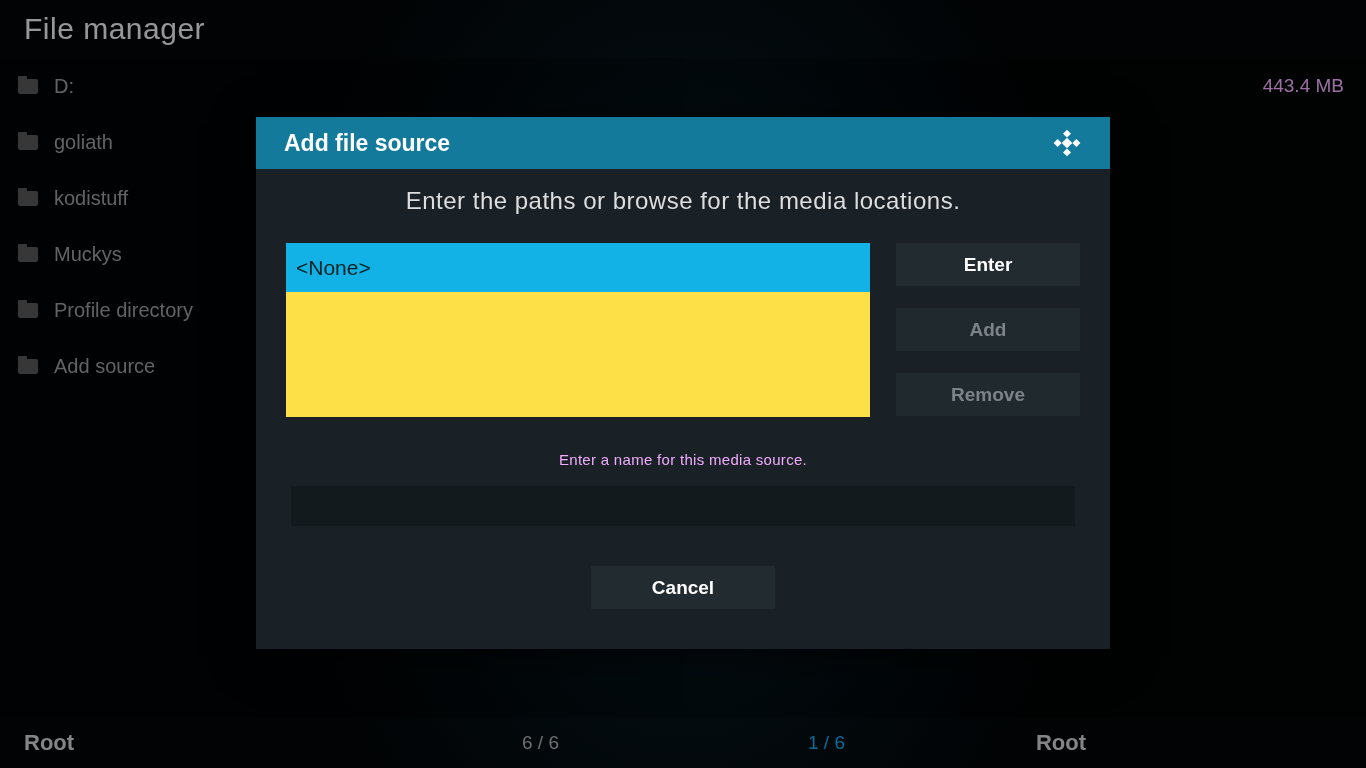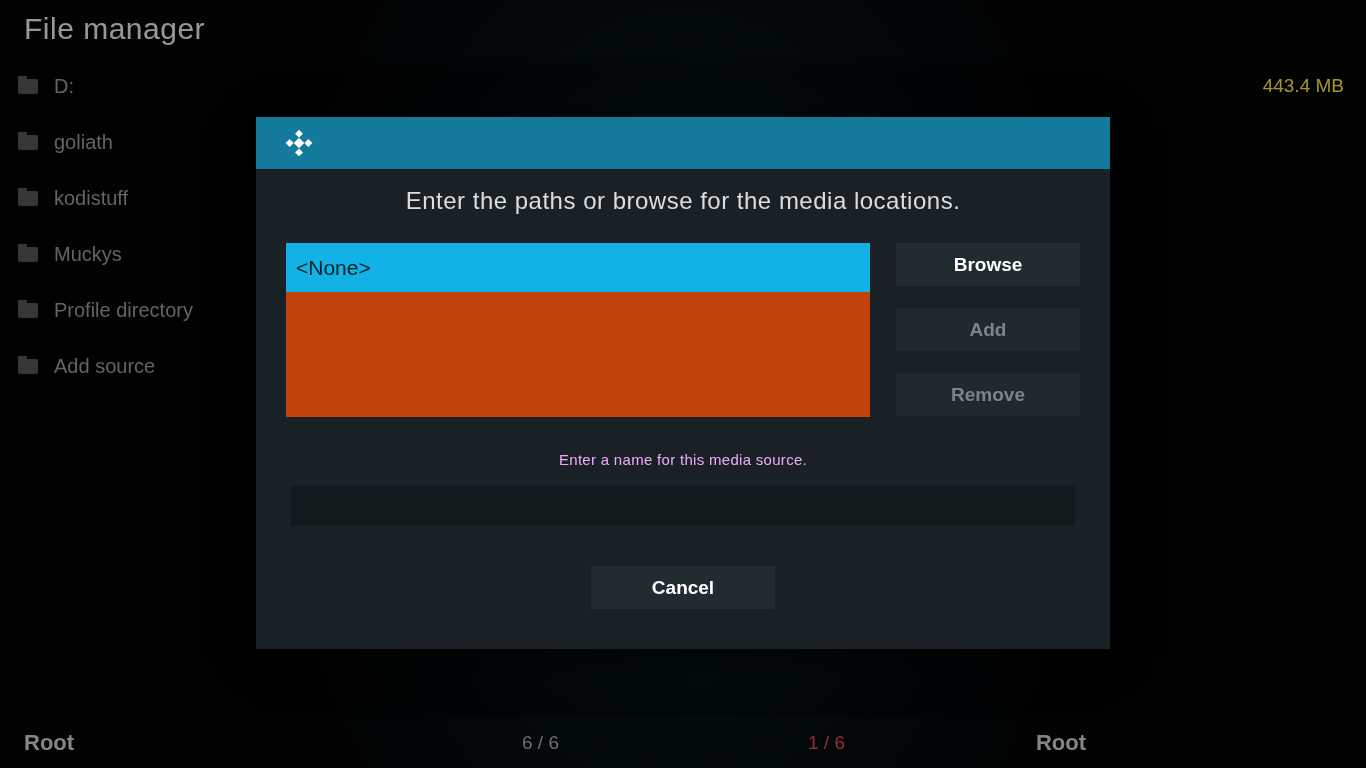--- a/index.html
+++ b/index.html
@@ -34,29 +34,29 @@
     font-size: 20px; color: #999;
   }
   .folder-icon {
     width: 20px; height: 15px; margin-right: 16px;
     background: #555; border-radius: 2px; position: relative;
   }
   .folder-icon::before {
     content: ""; position: absolute; top: -3px; left: 0; width: 9px; height: 4px;
     background: #555; border-radius: 1px 1px 0 0;
   }
-  .size-col { position: absolute; right: 22px; color: #fde047; font-size: 19px;}
+  .size-col { position: absolute; right: 22px; color: #f0abfc; font-size: 19px;}
   
   .footer {
     position: absolute; bottom: 0; left: 0; width: 1110px; height: 50px;
     display: flex; align-items: center;
   }
   .footer-left { position: absolute; left: 24px; font-size: 22px; color: #ccc; font-weight: bold;}
   .footer-center-left { position: absolute; left: 522px; font-size: 19px; color: #aaa;}
-  .footer-center-right { position: absolute; left: 808px; font-size: 19px; color: #ef4444;}
+  .footer-center-right { position: absolute; left: 808px; font-size: 19px; color: #0ea5e9;}
   .footer-right { position: absolute; right: 24px; font-size: 22px; color: #ccc; font-weight: bold;}
   
   
   .overlay {
     position: absolute; top: 0; left: 0; width: 1366px; height: 768px;
     background: rgba(0,0,0,0.35);
   }
   .dialog {
     position: absolute;
     left: 256px; top: 117px;
@@ -76,21 +76,21 @@
   .logo svg { width: 30px; height: 30px; }
   
   .dialog-body { padding: 18px 30px 0 30px; }
   .instruction {
     text-align: center; color: #ddd; font-size: 24px; letter-spacing: 0.5px;
     margin-bottom: 28px;
   }
   .path-row { display: flex; gap: 26px; margin-bottom: 0;}
   .path-list {
     width: 584px; height: 174px;
-    background: #c2410c;
+    background: #fde047;
   }
   .path-entry {
     height: 49px; background: #12b2e7; color: #022; display:flex; align-items:center;
     padding: 0 10px; font-size: 21px;
   }
   .side-buttons { display: flex; flex-direction: column; width: 184px; gap: 22px;}
   .btn {
     height: 43px; background: #20292e; color: #eee; font-size: 19px; font-weight: bold;
     display:flex; align-items:center; justify-content:center;
     cursor: pointer;
@@ -151,40 +151,41 @@
   <div class="footer-left">Root</div>
   <div class="footer-center-left">6 / 6</div>
   <div class="footer-center-right">1 / 6</div>
   <div class="footer-right">Root</div>
 </div>
 
 <div class="overlay"></div>
 
 <div class="dialog">
   <div class="dialog-header">
+    <div class="dialog-title">Add file source</div>
     <div class="logo">
       <svg viewBox="0 0 32 32">
           <g fill="#fff">
             <rect x="13" y="3" width="6" height="6" transform="rotate(45 16 6)"></rect>
             <rect x="3" y="13" width="6" height="6" transform="rotate(45 6 16)"></rect>
             <rect x="23" y="13" width="6" height="6" transform="rotate(45 26 16)"></rect>
             <rect x="13" y="23" width="6" height="6" transform="rotate(45 16 26)"></rect>
             <rect x="12" y="12" width="8" height="8" transform="rotate(45 16 16)"></rect>
           </g>
         </svg>
     </div>
   </div>
   <div class="dialog-body">
     <div class="instruction">Enter the paths or browse for the media locations.</div>
     <div class="path-row">
       <div class="path-list">
         <div class="path-entry">&lt;None&gt;</div>
       </div>
       <div class="side-buttons">
-        <div class="btn active">Browse</div>
+        <div class="btn active">Enter</div>
         <div class="btn dim">Add</div>
         <div class="btn dim">Remove</div>
       </div>
     </div>
     <div class="instruction2">Enter a name for this media source.</div>
     <div class="name-input"></div>
     <div class="bottom-buttons">
       <div class="btn active">Cancel</div>
     </div>
   </div>

